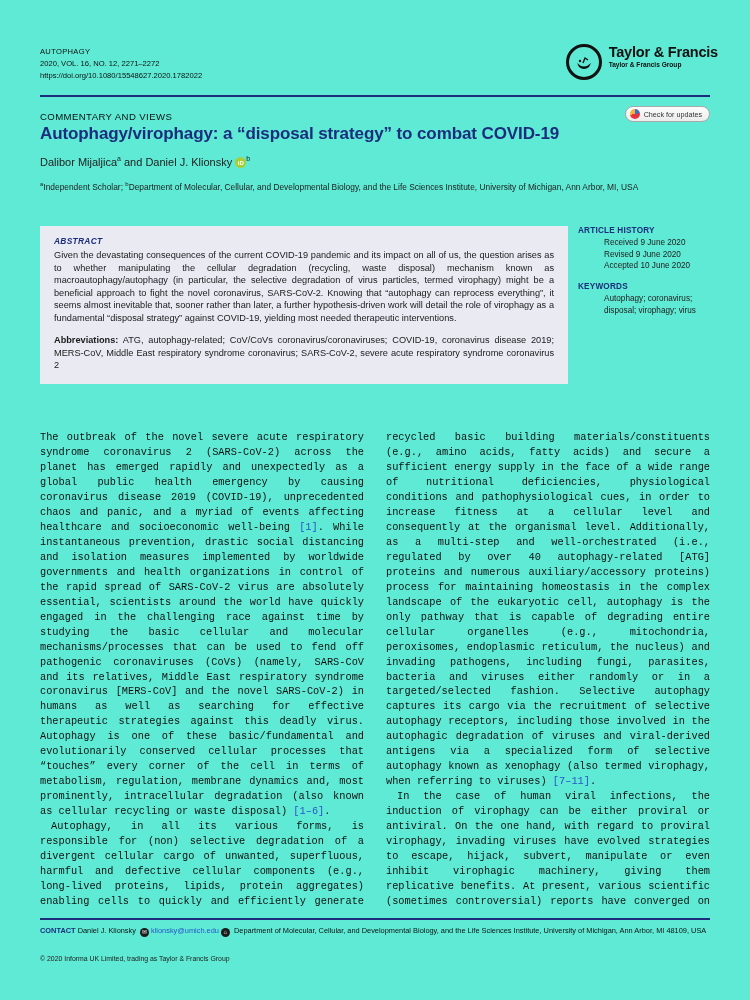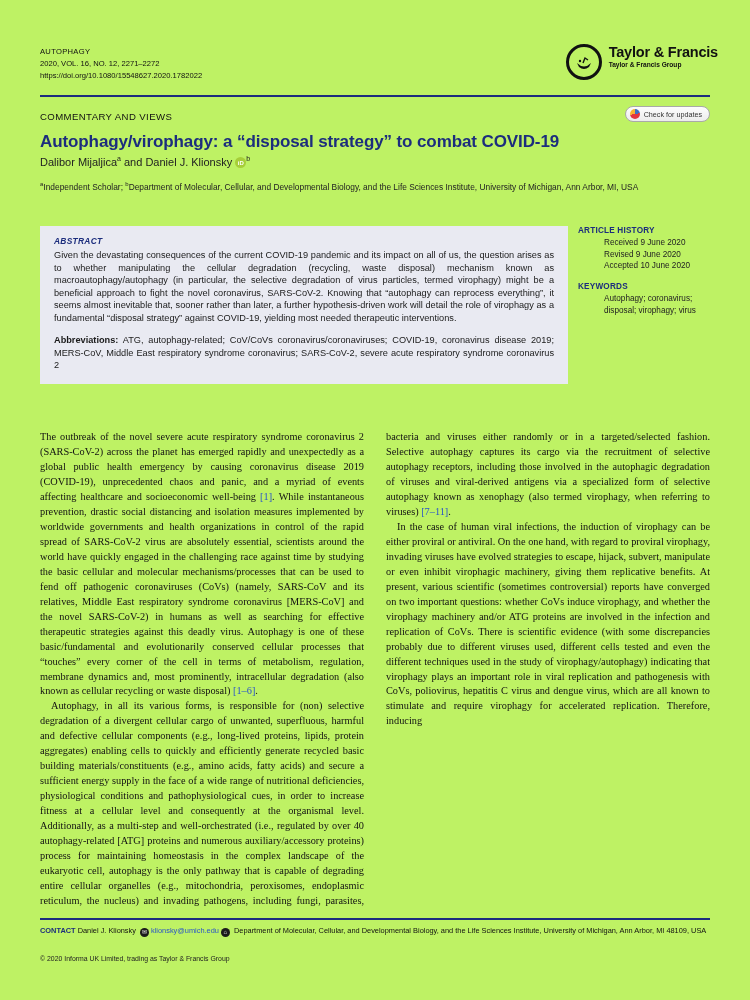--- a/index.html
+++ b/index.html
@@ -1,39 +1,39 @@
 <!DOCTYPE html>
 <html><head>
 <meta charset="utf-8">
 <style>
   * { margin:0; padding:0; box-sizing:border-box; }
   html,body { background:#888; }
   .page {
     position:relative; width:750px; height:1000px; margin:0 auto;
-    background:#bef264; overflow:hidden;
+    background:#5eead4; overflow:hidden;
     font-family:"Liberation Sans", sans-serif; color:#111;
   }
   
   .journal-meta { position:absolute; top:46px; left:40px; font-size:7.6px; line-height:1.55; color:#111; }
   .journal-meta .jname { letter-spacing:.3px; }
   .tf-logo { position:absolute; top:44px; right:32px; display:flex; gap:7px; }
   .tf-circle { width:36px; height:36px; border:3px solid #111; border-radius:50%; display:flex; align-items:center; justify-content:center; }
   .tf-text .tf-name { font-size:14.5px; font-weight:bold; color:#111; letter-spacing:-.2px; }
   .tf-text .tf-group { font-size:6.6px; font-weight:bold; color:#111; margin-top:1px; }
   .top-rule { position:absolute; top:95px; left:40px; right:40px; height:2px; background:#1c2d7d; }
   .section-row { position:absolute; top:106px; left:40px; right:40px; display:flex; justify-content:space-between; align-items:flex-end; }
   .section-label { font-size:9.6px; letter-spacing:.4px; color:#111; }
   .check-badge {
     display:flex; align-items:center; gap:4px; border:1px solid #a9a9a9; border-radius:8px;
     background:linear-gradient(#fdfdfd,#ececec); padding:2px 7px 2px 4px; font-size:7.2px; color:#333; cursor:pointer;
   }
   .check-icon { width:10px; height:10px; border-radius:50%;
     background:conic-gradient(#3f6fc4 0 22%, #e4353f 22% 72%, #f9b233 72% 100%); }
   
-  .title { position:absolute; top:132px; left:40px; right:40px; font-size:17px; font-weight:bold; color:#1c2d7d; letter-spacing:-.1px; }
+  .title { position:absolute; top:124px; left:40px; right:40px; font-size:17px; font-weight:bold; color:#1c2d7d; letter-spacing:-.1px; }
   .authors { position:absolute; top:155px; left:40px; font-size:11px; color:#222; }
   .authors sup { font-size:7px; }
   .orcid { display:inline-flex; width:11px; height:11px; border-radius:50%; background:#a6ce39; color:#fff;
     font-size:6px; font-weight:bold; align-items:center; justify-content:center; vertical-align:1px; margin-left:3px; }
   .affil { position:absolute; top:180px; left:40px; right:40px; font-size:8.4px; line-height:1.5; color:#222; }
   .affil sup { font-size:6px; }
   
   .abstract-row { position:absolute; top:226px; left:40px; right:40px; display:flex; }
   .abstract-box { width:528px; background:#e9eaf2; padding:10px 14px 12px 14px; }
   .abstract-heading { font-size:8.4px; font-weight:bold; color:#1c2d7d; letter-spacing:.3px; margin-bottom:3px;font-style:italic; }
@@ -41,21 +41,21 @@
   .abbrev { margin-top:10px; font-size:9.2px; line-height:1.36; text-align:justify; color:#1a1a1a; }
   .abbrev b { font-weight:bold; }
   .side-col { flex:1; padding-left:10px; }
   .side-heading { font-size:8.2px; font-weight:bold; color:#1c2d7d; letter-spacing:.2px; margin-bottom:2px; }
   .side-line, .side-text { font-size:8.2px; line-height:1.42; color:#222;padding-left:26px; }
   .side-block + .side-block { margin-top:10px; }
   
   .body-text {
     position:absolute; top:430px; left:40px; right:40px; height:484px; overflow:hidden;
     columns:2; column-gap:22px; column-fill:auto;
-    font-family:Liberation Serif, serif; font-size:10.3px; line-height:1.455; text-align:justify; color:#111;
+    font-family:Liberation Mono, monospace; font-size:10.3px; line-height:1.455; text-align:justify; color:#111;
   }
   .body-text p.indent { text-indent:11px; }
   .cite { color:#2a55c8; }
   
   .footer-rule { position:absolute; top:918px; left:40px; right:40px; height:2px; background:#1c2d7d; }
   .contact { position:absolute; top:925px; left:40px; right:40px; font-size:7.4px; line-height:1.5; color:#111; }
   .contact-label { color:#1c2d7d; font-weight:bold; }
   .mini-icon { display:inline-flex; width:9px; height:9px; border-radius:50%; background:#1b1b1b; color:#fff;
     font-size:6px; align-items:center; justify-content:center; vertical-align:-1px; margin:0 2px; }
   .email { color:#2a55c8;text-align:center; }

